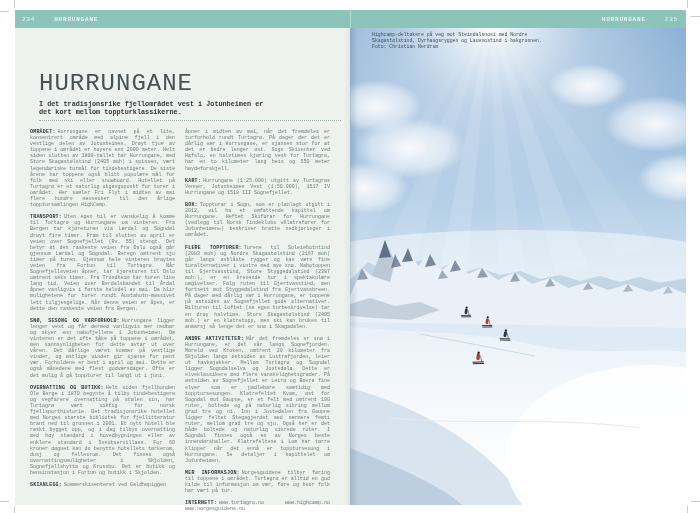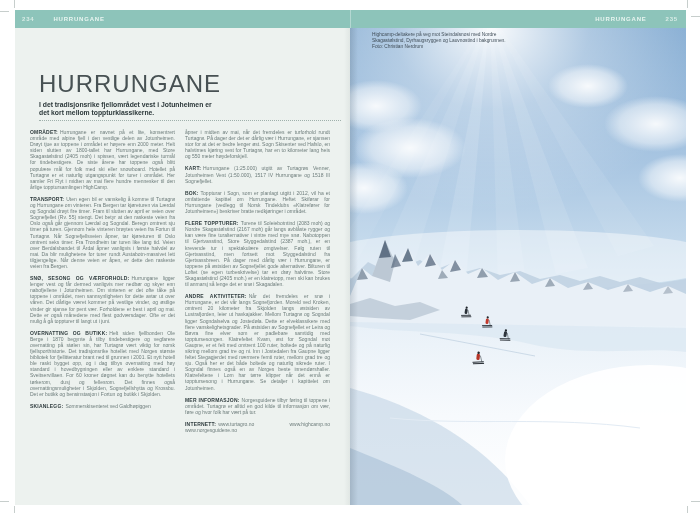--- a/index.html
+++ b/index.html
@@ -1,17 +1,17 @@
 <!DOCTYPE html>
 <html><head>
 <meta charset="utf-8">
 <style>
   html,body{margin:0;padding:0;background:#ffffff;}
   .canvas{position:relative;width:700px;height:513px;background:#ffffff;overflow:hidden;
-          font-family:Liberation Sans, sans-serif;}
+          font-family:Liberation Mono, monospace;}
   
   .mark{position:absolute;background:#c7cecc;}
   
   .spread{position:absolute;left:15px;top:10px;width:671px;height:495px;}
   .header-bar{position:absolute;left:0;top:0;width:671px;height:18px;background:#8dc4ba;
               display:flex;justify-content:space-between;align-items:center;
               font-size:6px;font-weight:bold;letter-spacing:.8px;color:#e9f5f1;}
   .hgroup{display:flex;align-items:center;}
   .hgroup.left{padding-left:7px;gap:19px;}
   .hgroup.right{padding-right:8px;gap:19px;}

